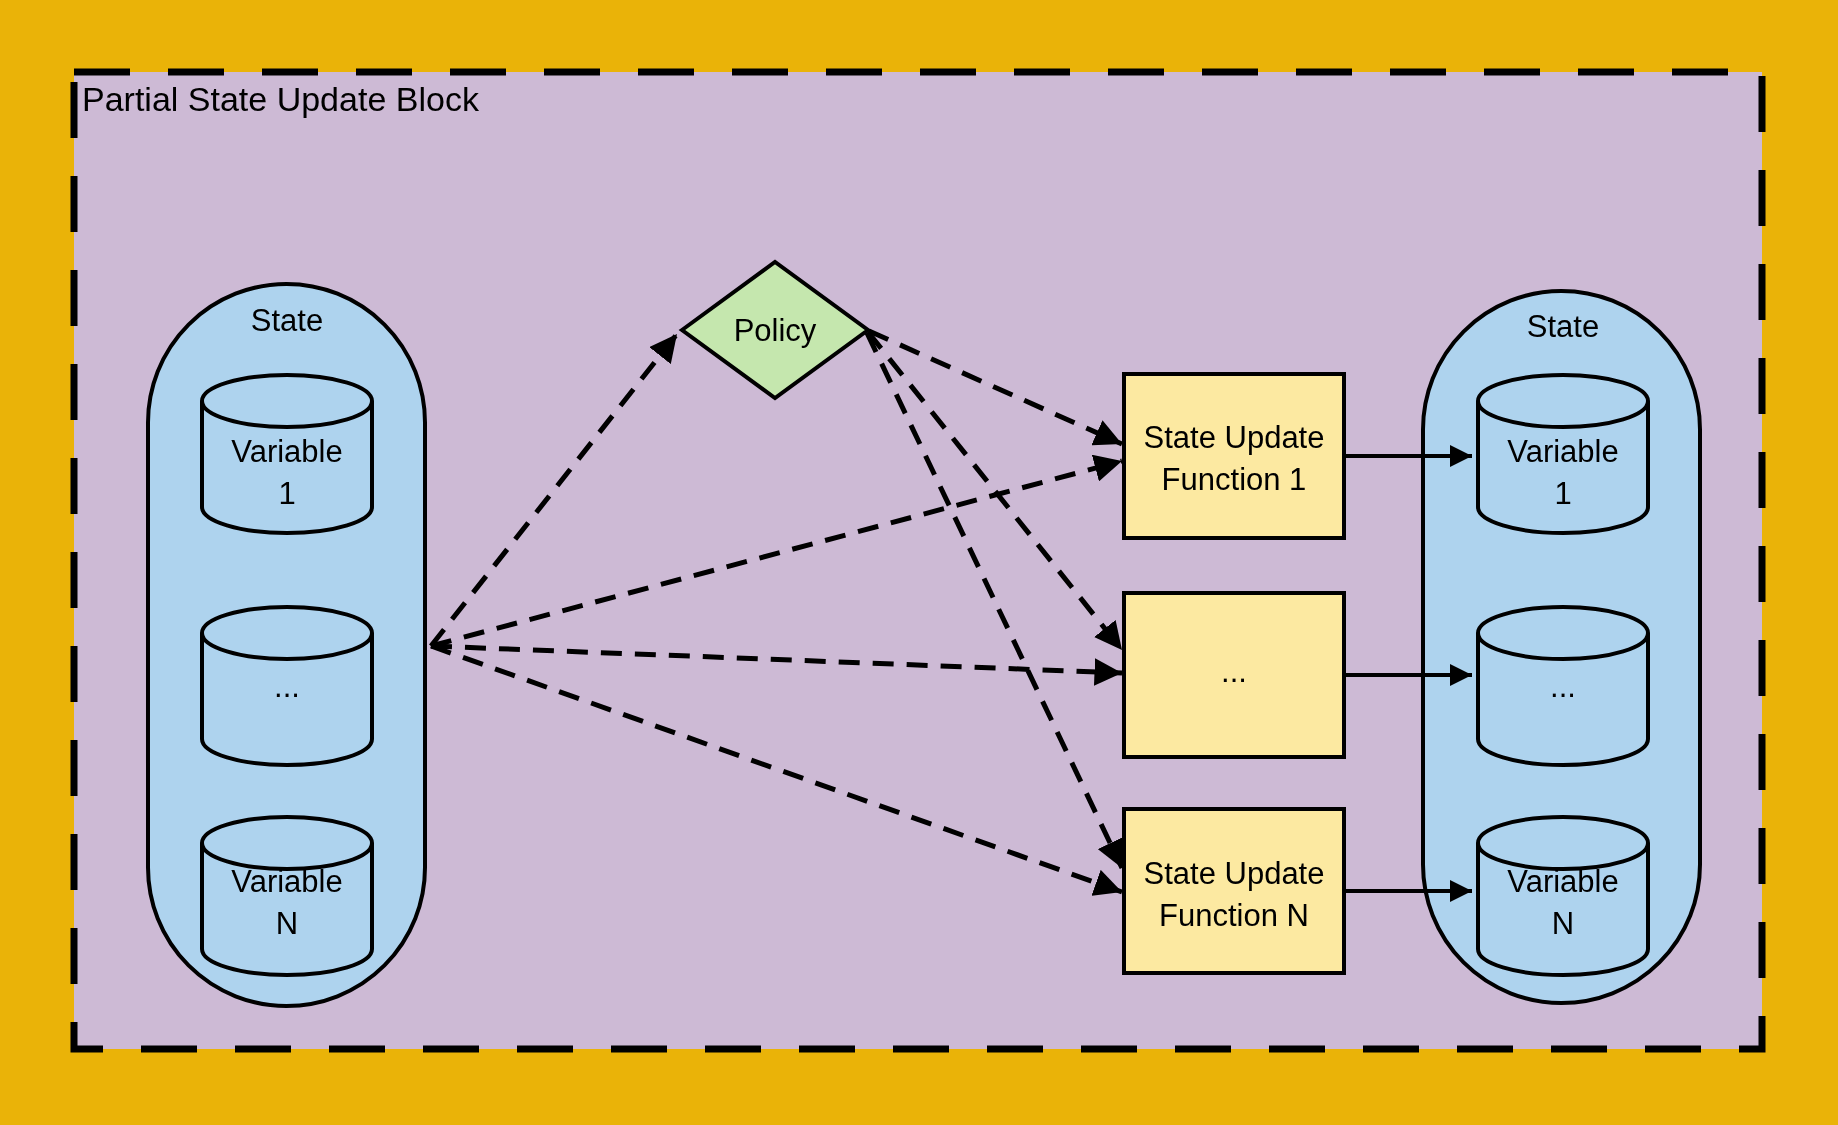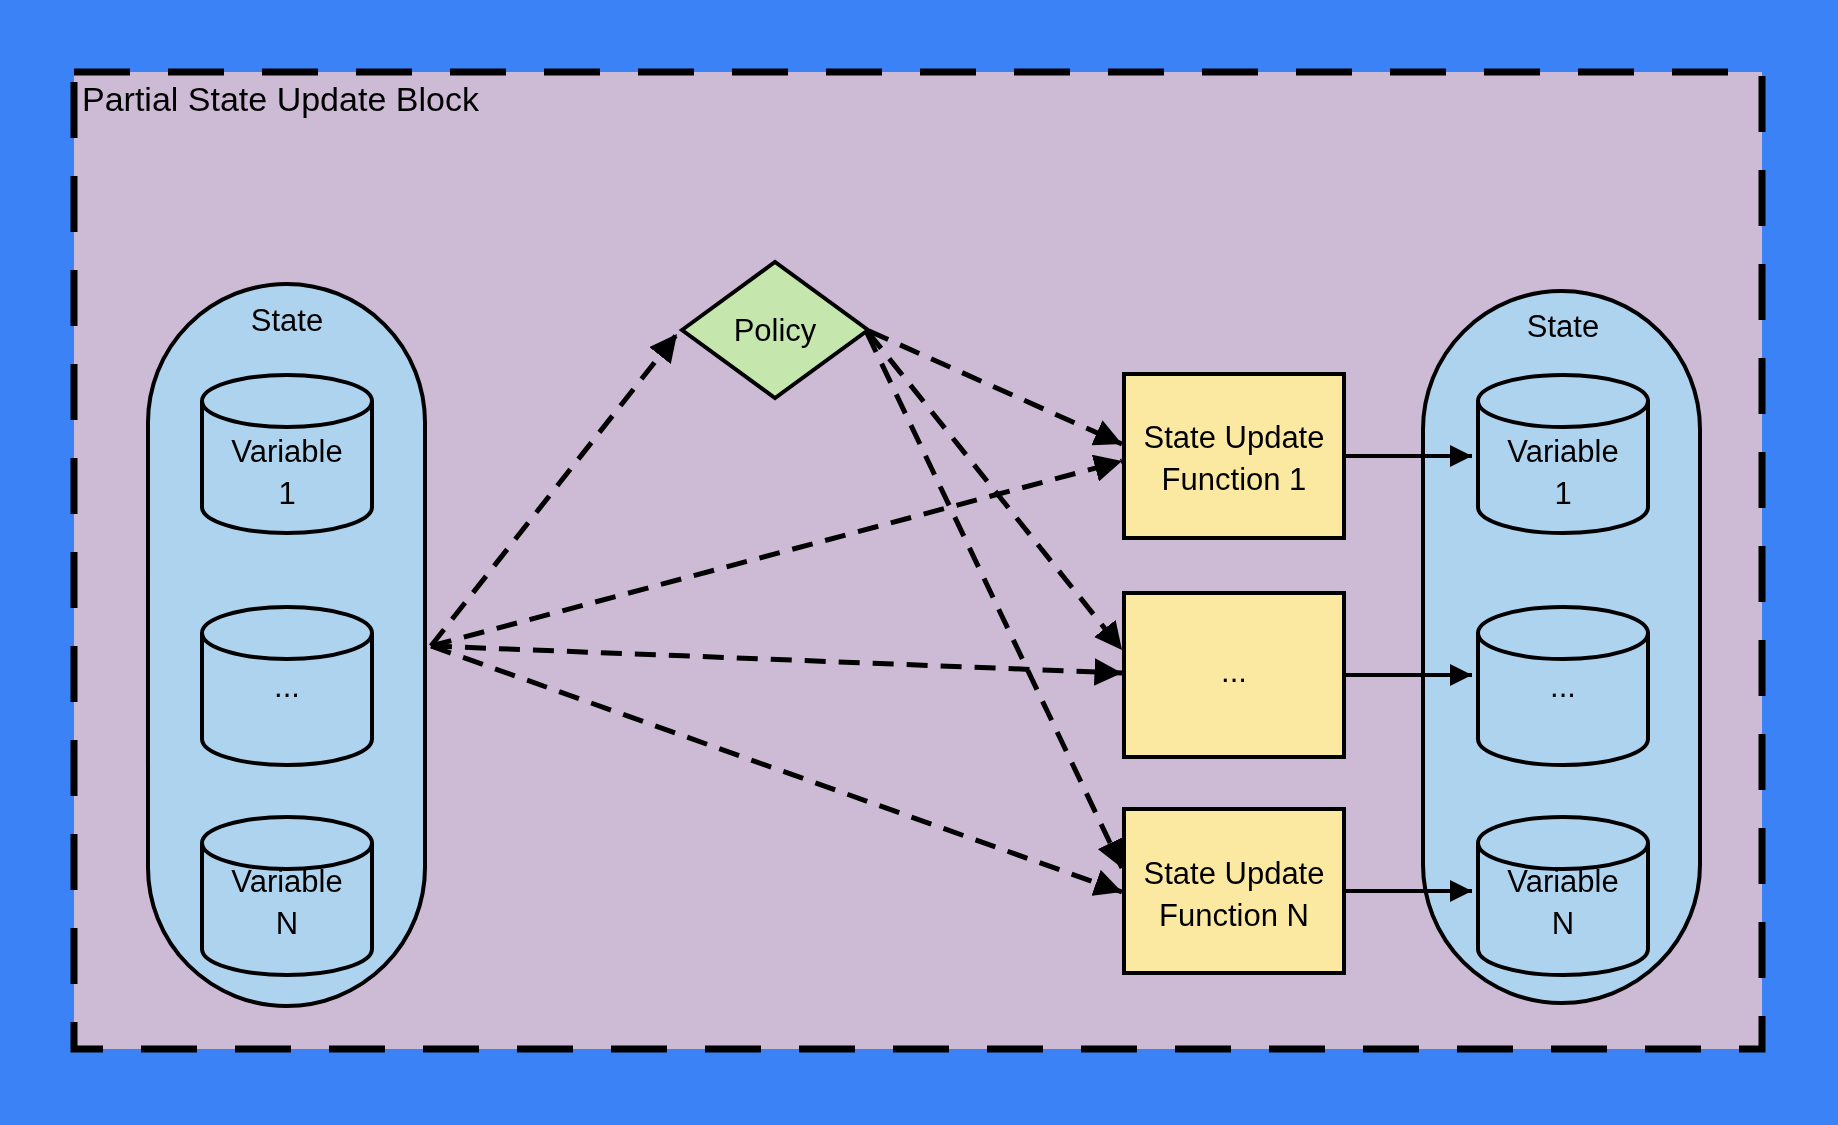--- a/index.html
+++ b/index.html
@@ -4,21 +4,21 @@
 <style>
   html, body {
     margin: 0;
     padding: 0;
     background: #ffffff;
   }
   .stage {
     position: relative;
     width: 1838px;
     height: 1125px;
-    background: #3b82f6;
+    background: #eab308;
     font-family: "Liberation Sans", sans-serif;
   }
   svg text {
     font-family: "Liberation Sans", sans-serif;
     fill: #000000;
   }
   .block-title {
     font-size: 34px;
   }
   .node-label {

